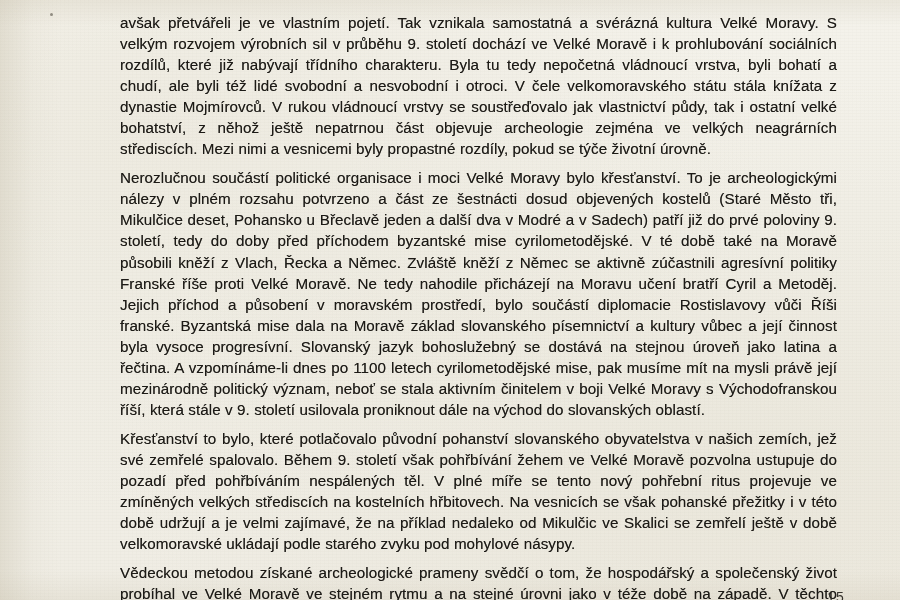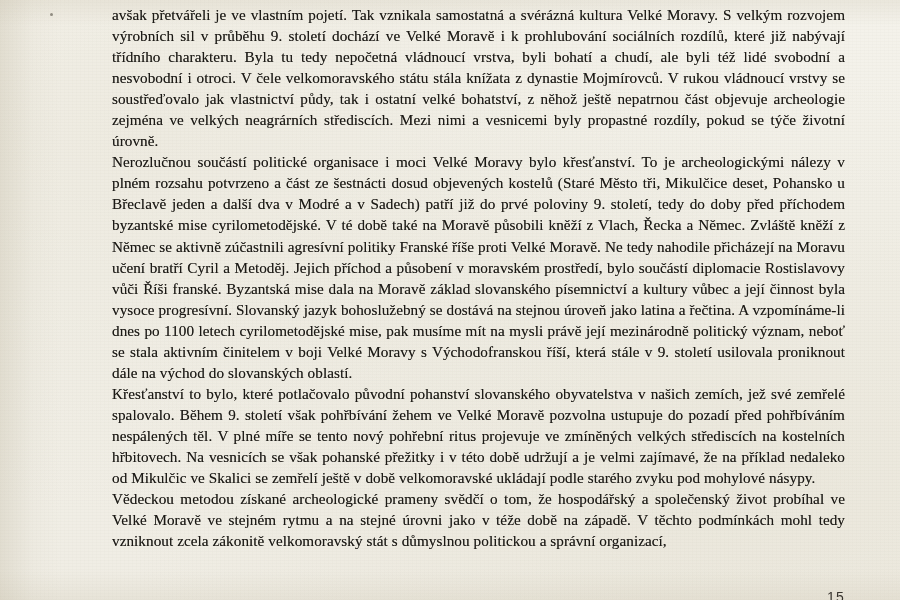--- a/index.html
+++ b/index.html
@@ -77,32 +77,31 @@
 
   
   .text-block {
     position: absolute;
     left: 112px;
     top: 4px;
     width: 733px;
   }
 
   .para {
-    margin: 0;
+    margin: 8px;
     color: #1c1a16;
     font-size: 15.2px;
     line-height: 21.05px;
     text-align: justify;
     text-justify: inter-word;
     letter-spacing: 0.05px;
     word-spacing: 0.1px;
     font-weight: 400;
     
     text-shadow: 0 0 .35px rgba(28,26,22,0.55);
-    font-family: Liberation Serif, serif;
   }
 
   
   .text-block {
     transform: scaleX(1.0);
     transform-origin: left top;
   }
 
   
   .folio {

